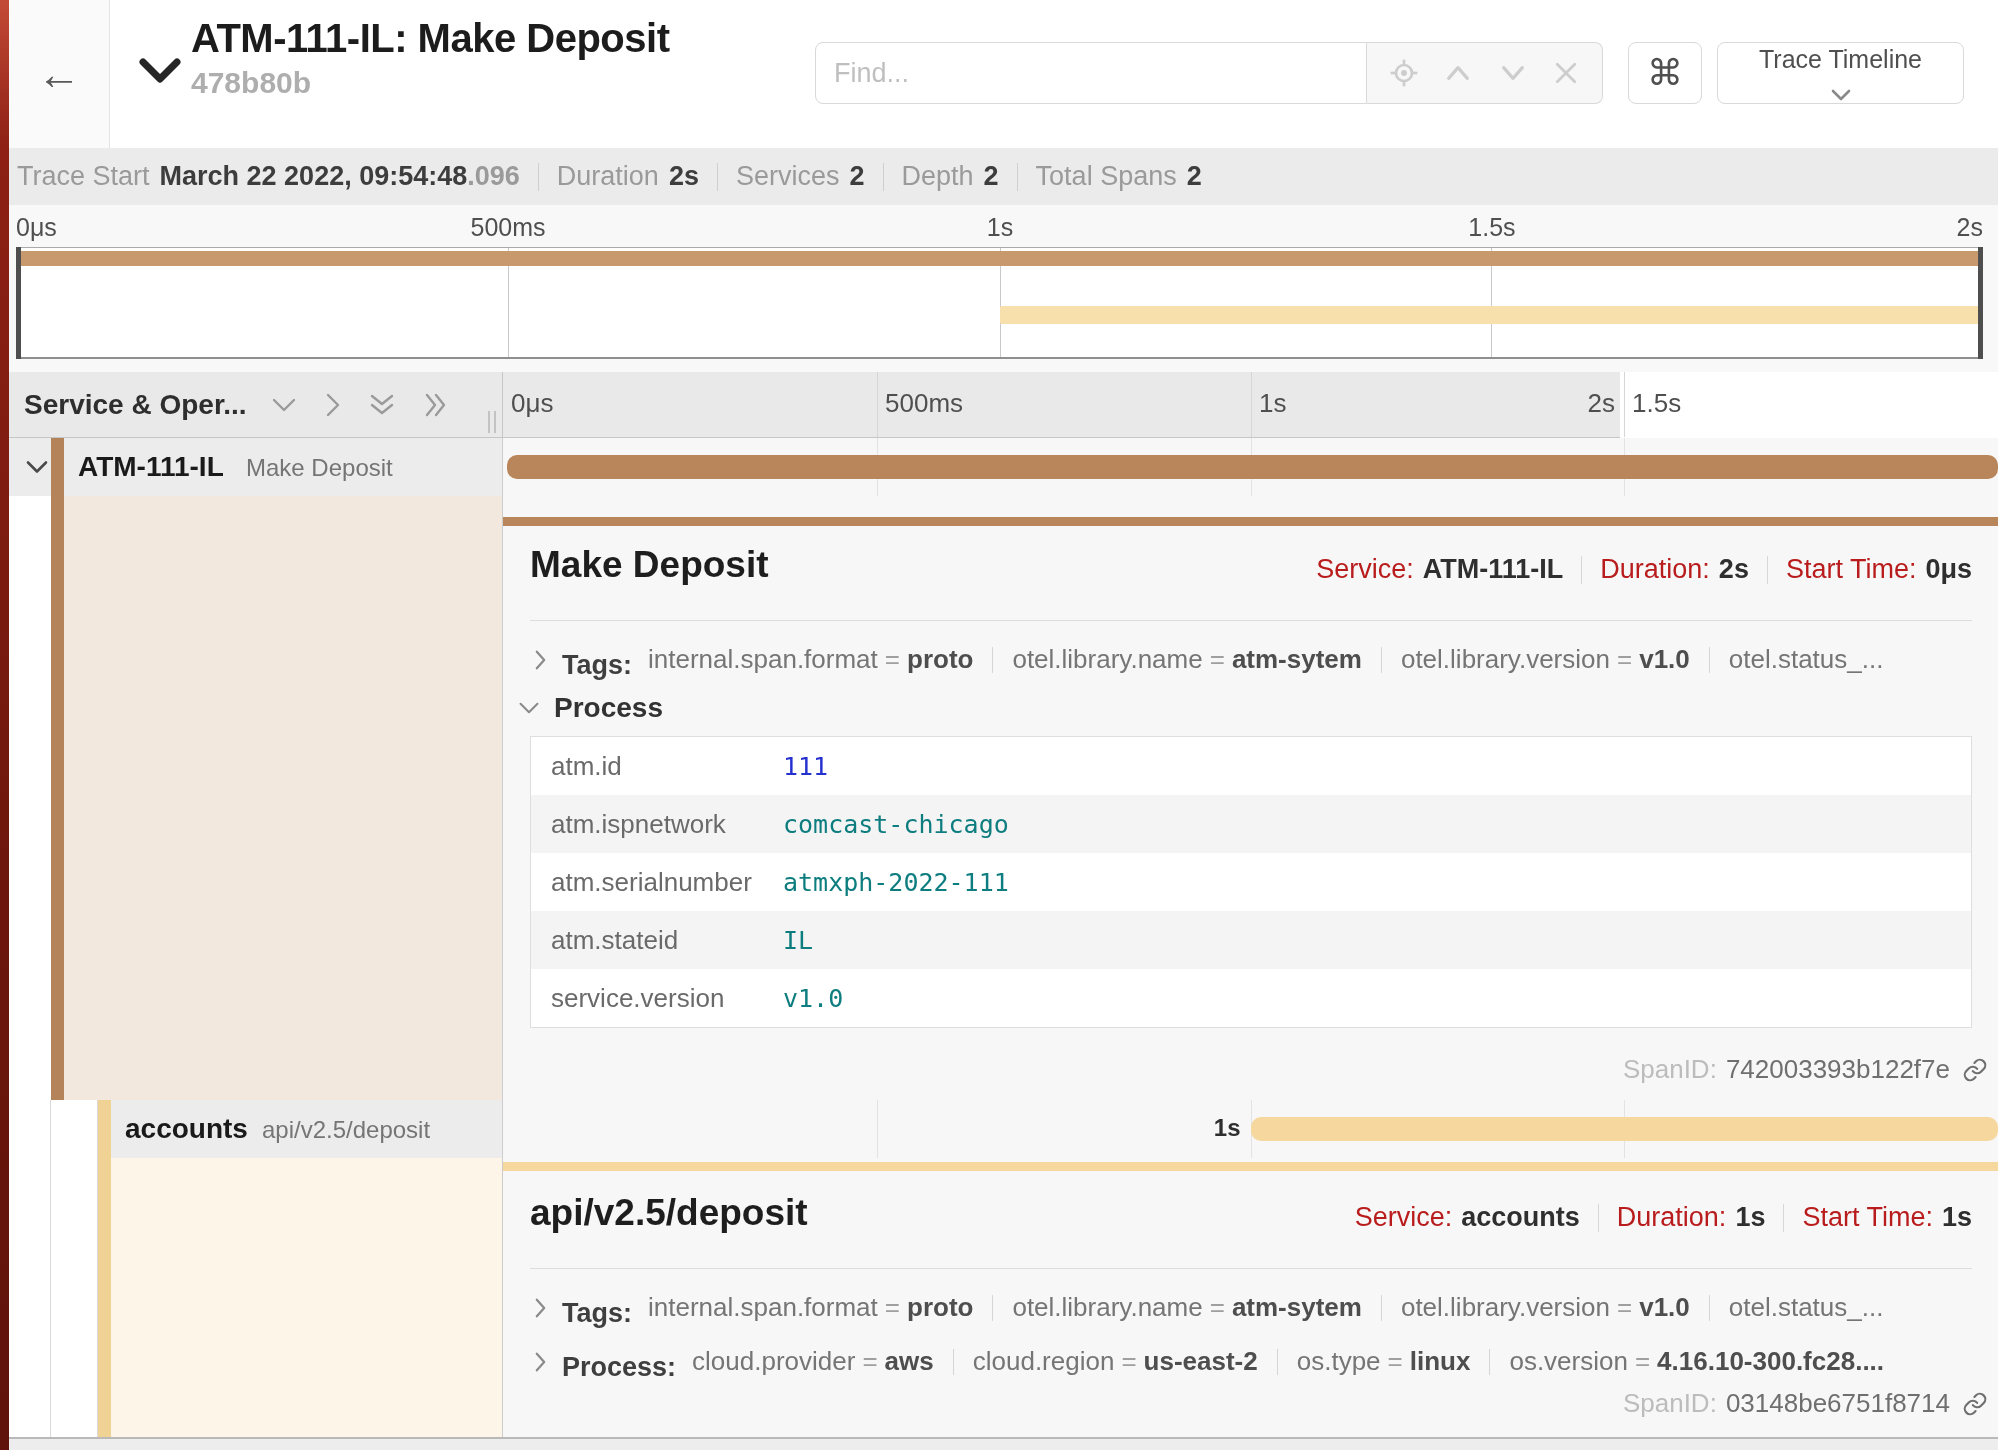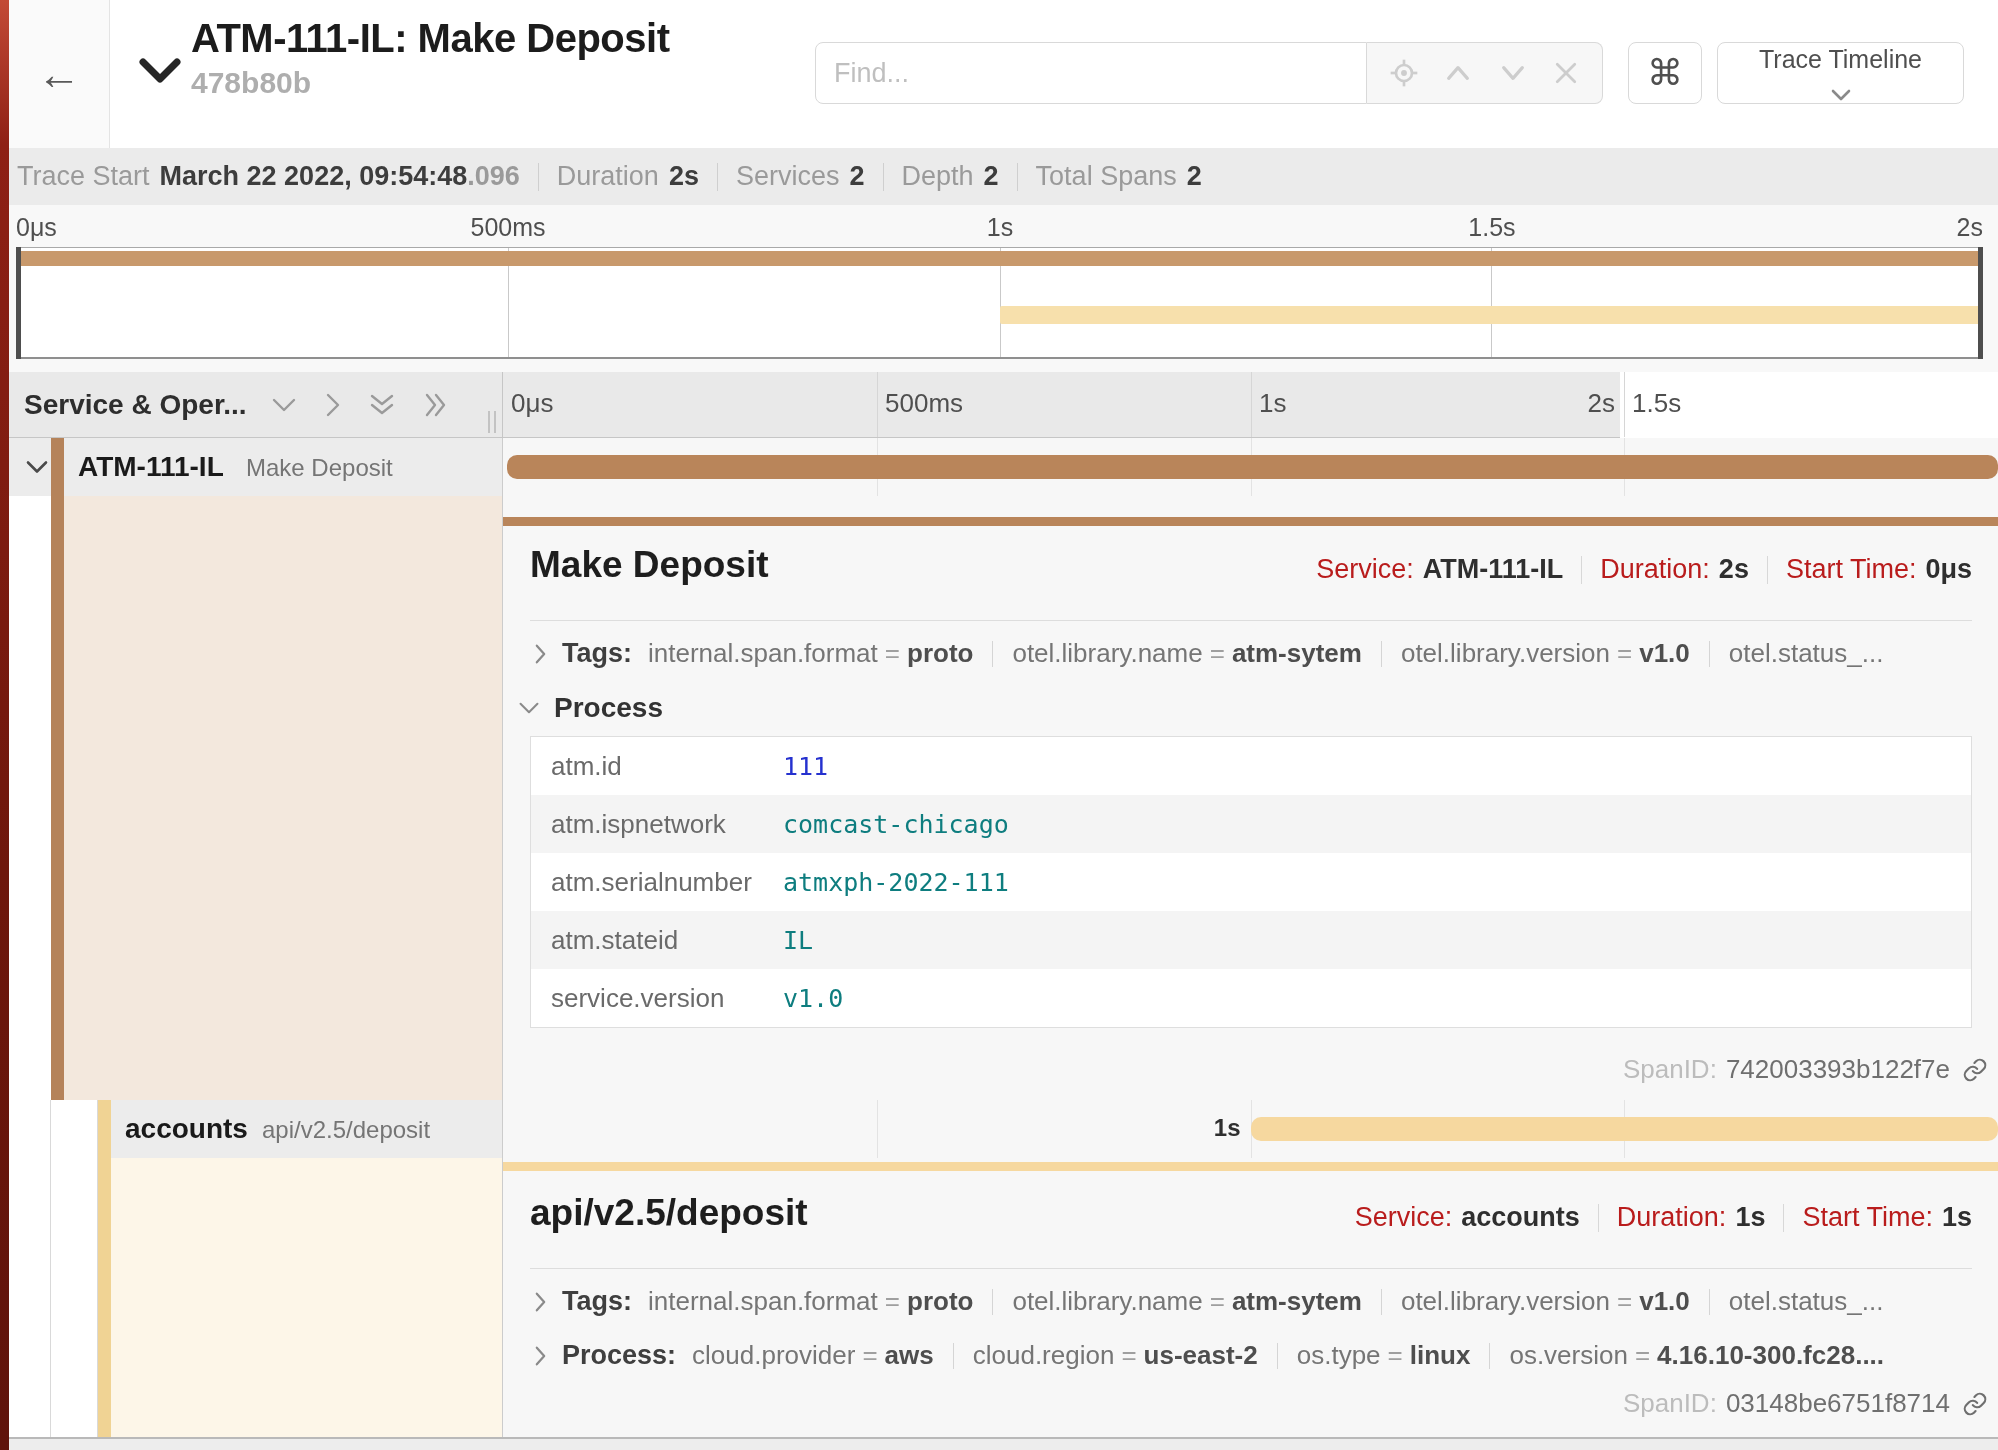--- a/index.html
+++ b/index.html
@@ -118,21 +118,21 @@
   .meta-item { display:flex; align-items:baseline; }
   .meta-item:not(:first-of-type)::before { content:""; width:1px; height:28px; background:#d8d8d8;
     margin:0 18px; align-self:center; }
   .meta-label { color:#b91c1c; margin-right:9px; }
   .meta-value { font-weight:700; color:#2f2f2f; }
   .hdiv { position:absolute; left:27px; right:26px; height:1px; background:#dddddd; }
   .d1 .hdiv { top:124px; } .d2 .hdiv { top:110px; }
 
   .kv-row { position:absolute; left:30px; right:26px; display:flex; align-items:center; font-size:26px; }
   .d1 .kv-row.tags { top:142px; } .d2 .kv-row.tags { top:128px; } .d2 .kv-row.proc { top:182px; }
-  .kv-row .sect-label { font-weight:700; color:#3f3f3f; font-size:27px; margin:0 16px 0 14px; }
+  .kv-row .sect-label { font-weight:700; color:#3f3f3f; font-size:27px; margin:12px 16px 0 14px; }
   .kv-list { display:flex; align-items:baseline; overflow:hidden; white-space:nowrap; }
   .kv { display:flex; align-items:baseline; }
   .kv:not(:first-of-type)::before { content:""; width:1px; height:26px; background:#d5d5d5;
     margin:0 19px; align-self:center; }
   .tk { color:#757575; } .teq { color:#9f9f9f; margin:0 7px; } .tv { color:#4e4e4e; font-weight:600; }
 
   .proc-header { position:absolute; left:15px; top:196px; display:flex; align-items:center; gap:14px; }
   .proc-header span { font-size:28px; font-weight:700; color:#333; }
 
   .ptable { position:absolute; left:27px; top:240px; width:1442px; border:1px solid #dedede; background:#fff; }

